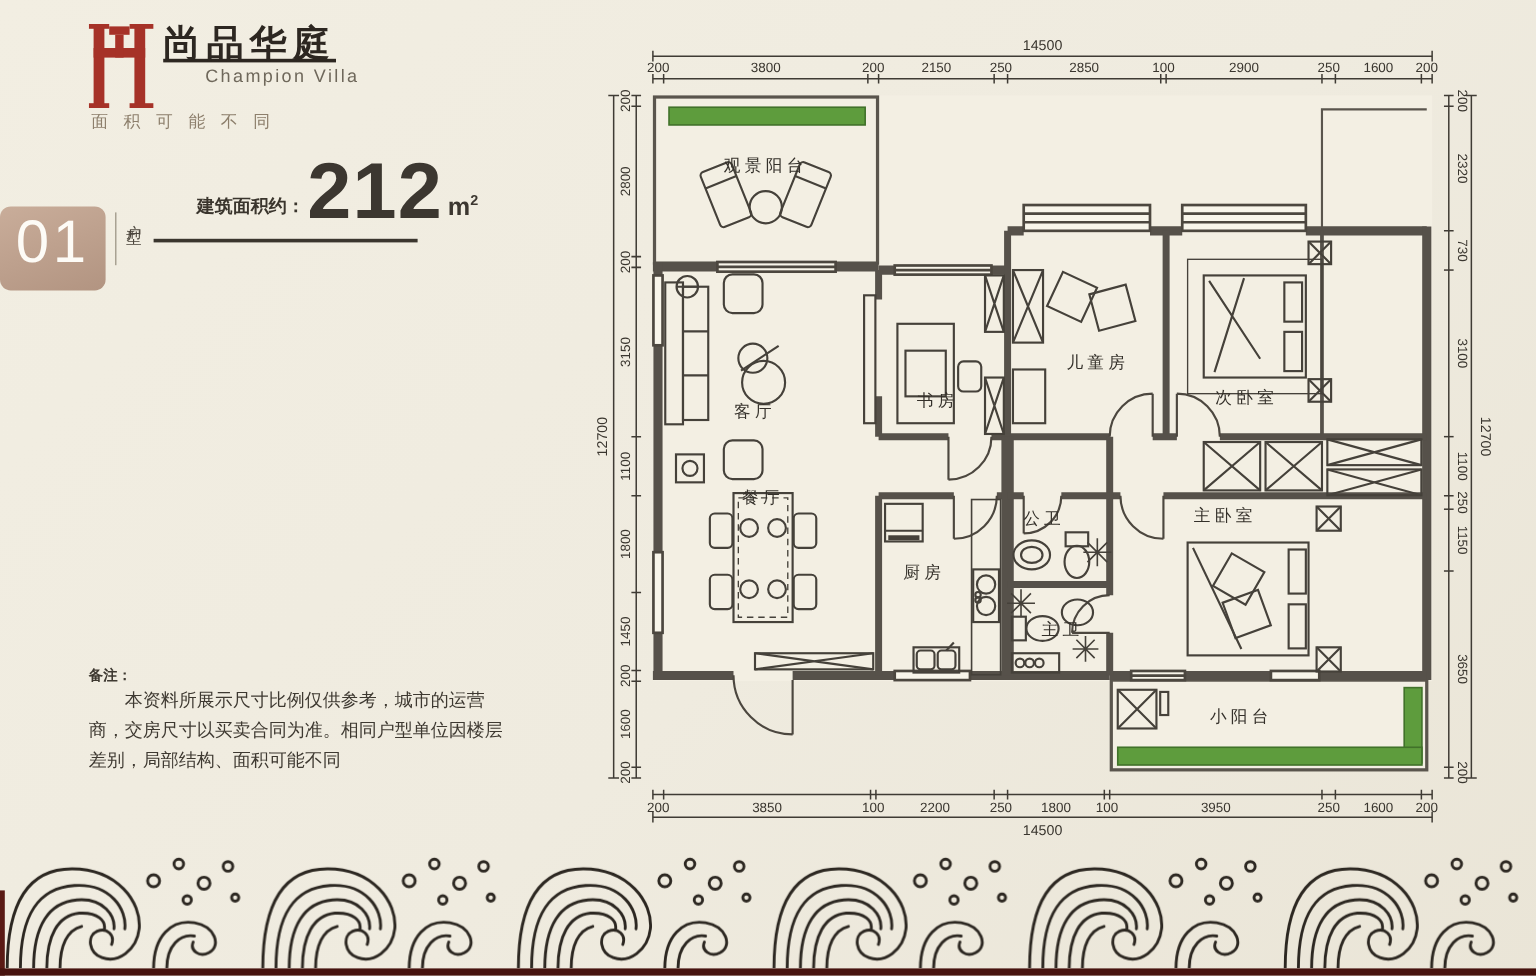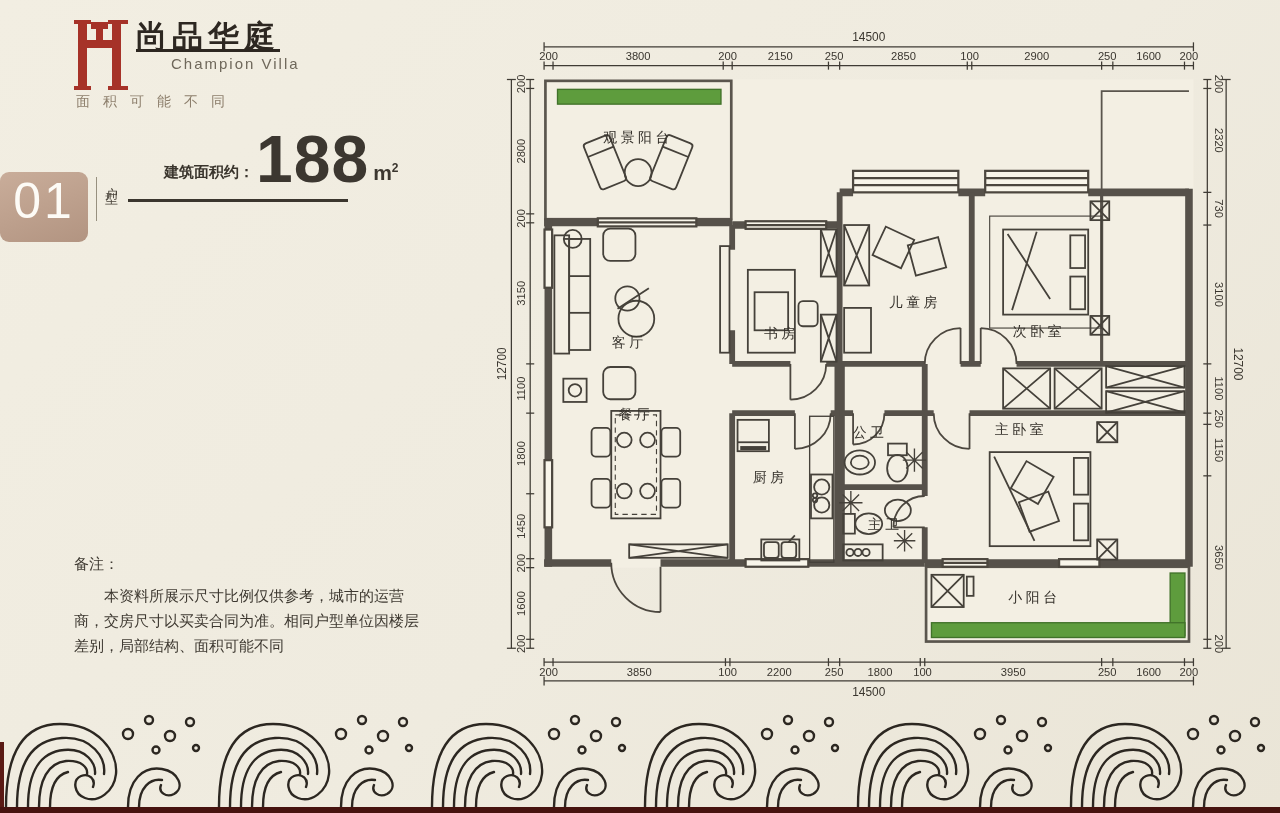--- a/index.html
+++ b/index.html
@@ -14,21 +14,21 @@
   .badge span{color:#fdfbf6;font-size:50px;letter-spacing:3px;}
   .unit-type{position:absolute;left:96px;top:177px;writing-mode:vertical-rl;font-size:13px;letter-spacing:4px;color:#4a443b;border-left:1px solid #97907f;padding-left:5px;height:44px;}
   .area-row{position:absolute;left:128px;top:128px;display:flex;align-items:flex-end;margin-left:36px;}
   .area-prefix{font-size:15px;font-weight:bold;color:#3a352d;margin-bottom:9px;}
   .area-num{font-size:66px;font-weight:bold;line-height:0.95;color:#3c3730;letter-spacing:1px;margin-left:2px;}
   .area-unit{font-size:21px;font-weight:bold;color:#3c3730;margin:0 0 6px 4px;}
   .area-unit sup{font-size:12px;}
   .rule{position:absolute;left:128px;top:199px;width:220px;height:3px;background:#3b362e;}
   .summary{position:absolute;left:128px;top:207px;font-size:21px;font-weight:bold;letter-spacing:1.5px;color:#332e27;}
   .notes{position:absolute;left:74px;top:555px;width:354px;color:#3e3931;}
-  .notes-title{font-size:15px;font-weight:normal;margin-bottom:10px;}
+  .notes-title{font-size:12px;font-weight:bold;margin-bottom:0;}
   .notes-body{font-size:15px;line-height:1.65;text-indent:2em;}
   
   .plan-svg{position:absolute;left:497px;top:28px;width:748px;height:674px;}
   
   .waves{position:absolute;left:0;top:700px;width:1280px;height:107px;}
   .bottom-edge{position:absolute;left:0;top:807px;width:1280px;height:6px;background:#47130f;}
   .left-edge{position:absolute;left:0;top:742px;width:4px;height:71px;background:#5a1a14;}
 </style>
 </head>
 <body>
@@ -52,21 +52,21 @@
   <div class="brand-en">Champion Villa</div>
   <div class="tagline">面积可能不同</div>
 
   <div class="badge">
     <span>01</span>
   </div>
   <div class="unit-type">户型</div>
 
   <div class="area-row">
     <span class="area-prefix">建筑面积约：</span>
-    <span class="area-num">188</span>
+    <span class="area-num">212</span>
     <span class="area-unit"><span>m</span><sup>2</sup></span>
   </div>
   <div class="rule"></div>
 
   <div class="notes">
     <div class="notes-title">备注：</div>
     <div class="notes-body">本资料所展示尺寸比例仅供参考，城市的运营商，交房尺寸以买卖合同为准。相同户型单位因楼层差别，局部结构、面积可能不同</div>
   </div>
 
   <svg id="plan-svg" class="plan-svg" viewBox="0 0 16700 15050">

